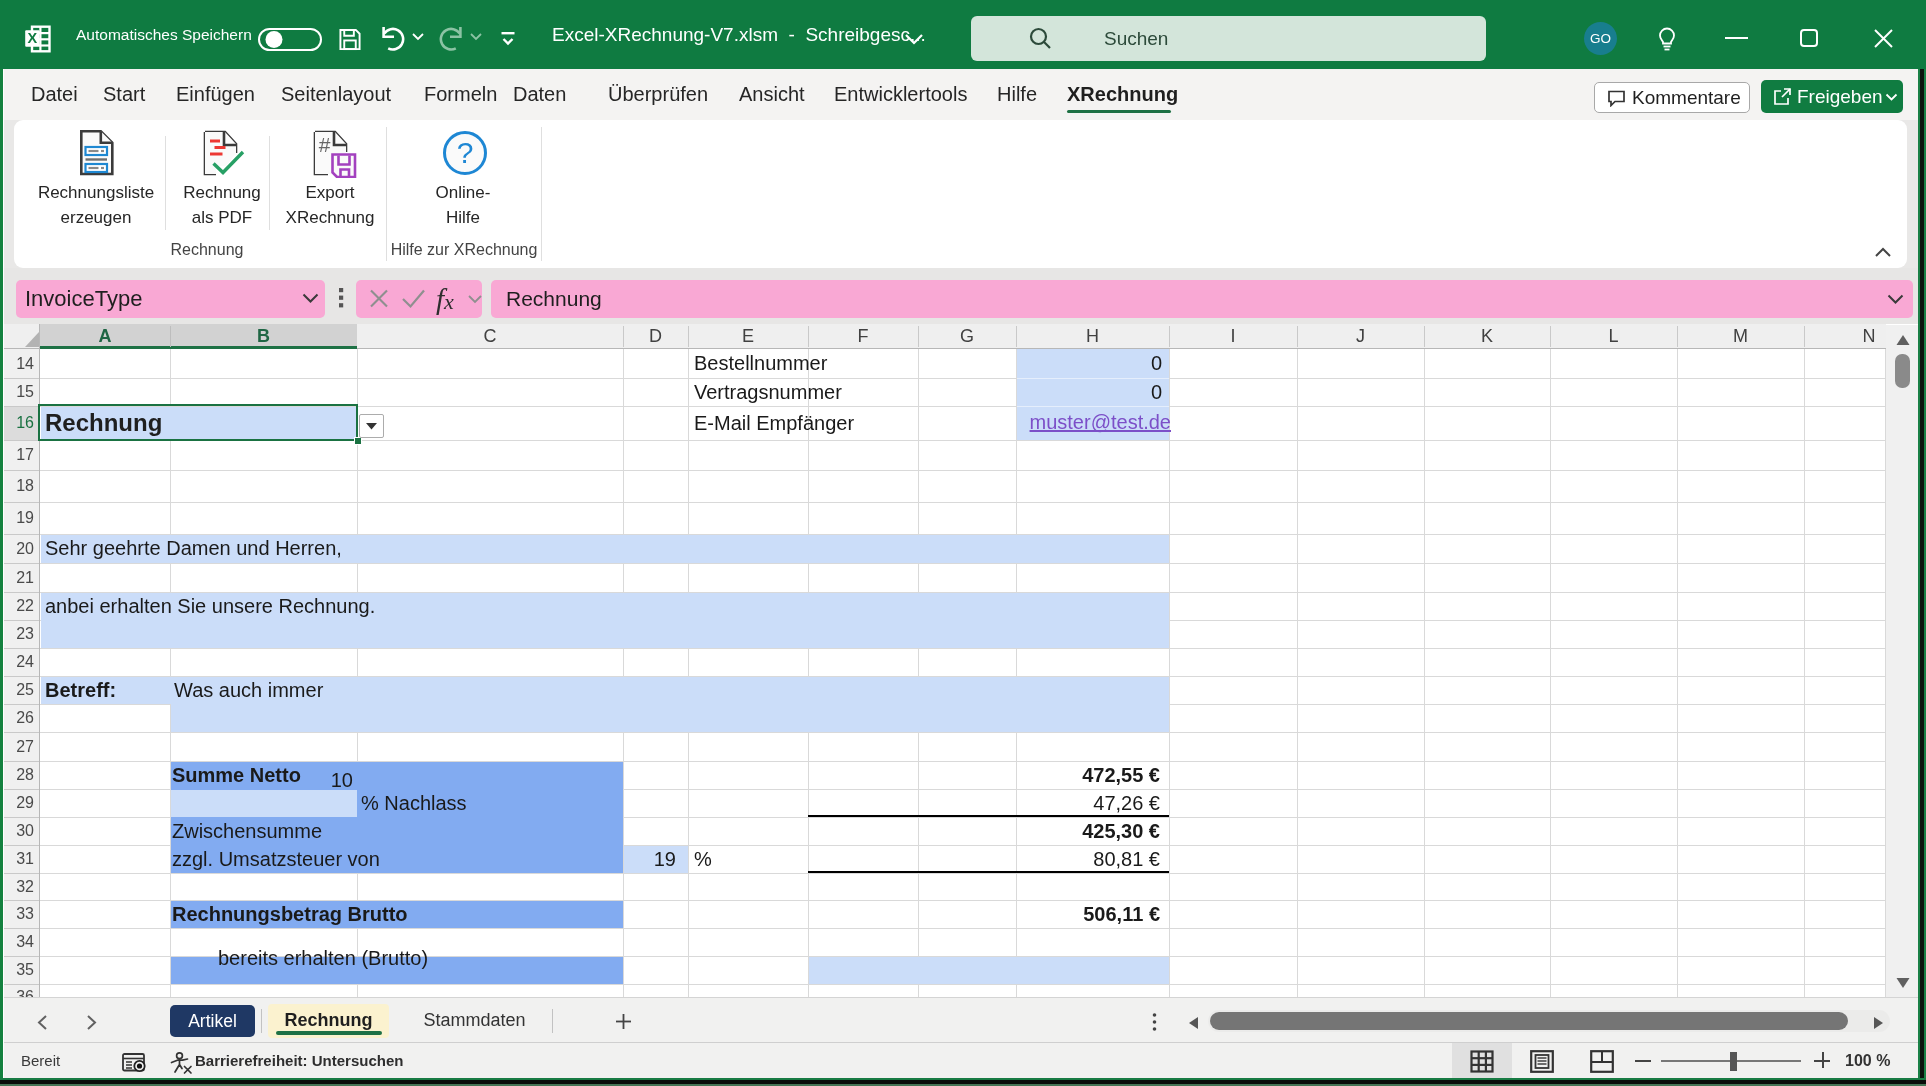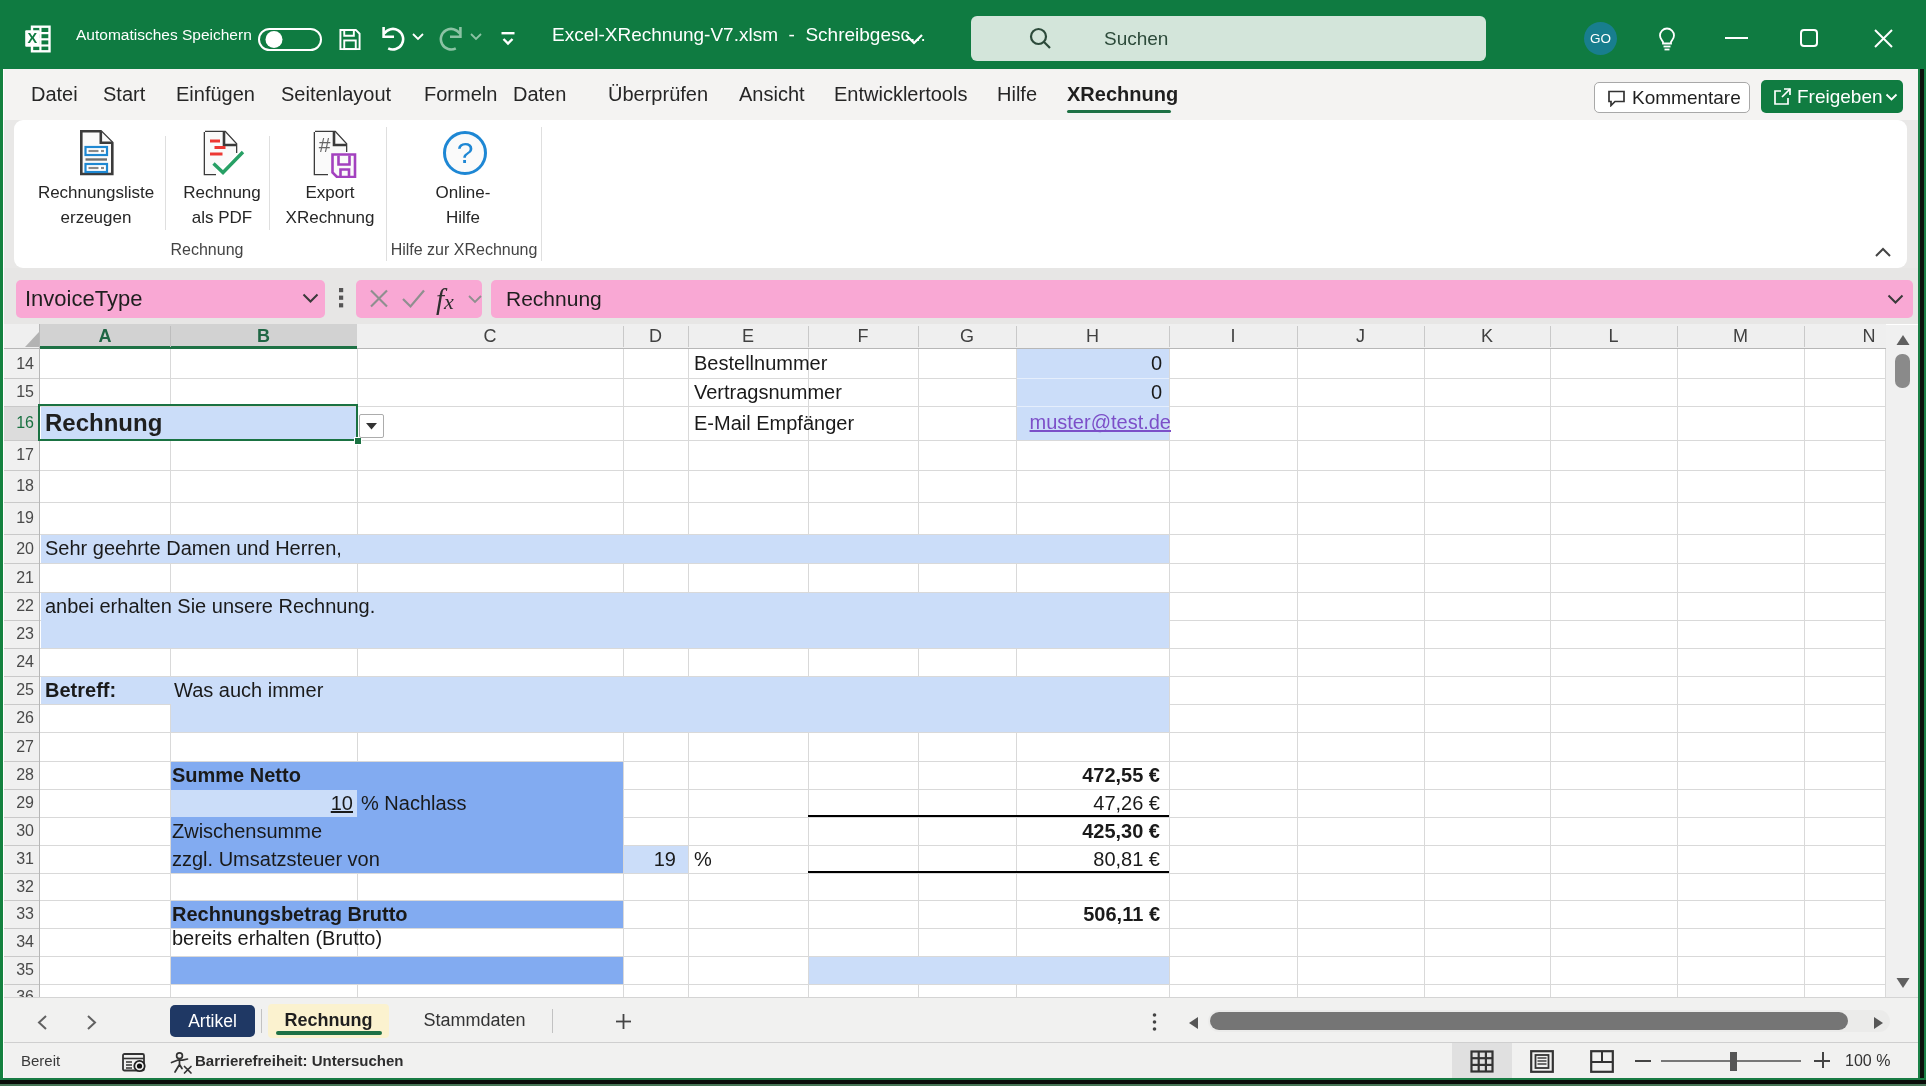--- a/index.html
+++ b/index.html
@@ -386,32 +386,32 @@
     <div class="cell right" style="left:1012px;top:54px;width:146px;height:28px;line-height:28px;">0</div>
     <div class="cell bold" style="left:41px;top:82px;height:34px;line-height:33px;font-size:24px;color:#1F1F1F;">Rechnung</div>
     <div class="cell" style="left:690px;top:82px;height:34px;line-height:34px;">E-Mail Empfänger</div>
     <div class="cell right" style="left:1012px;top:82px;width:155px;height:34px;line-height:33px;color:#7C4FC8;text-decoration:underline;text-decoration-skip-ink:none;">muster@test.de</div>
     <div class="cell" style="left:41px;top:210px;height:29px;line-height:29px;">Sehr geehrte Damen und Herren,</div>
     <div class="cell" style="left:41px;top:268px;height:28px;line-height:28px;">anbei erhalten Sie unsere Rechnung.</div>
     <div class="cell bold" style="left:41px;top:352px;height:28px;line-height:28px;">Betreff:</div>
     <div class="cell" style="left:170px;top:352px;height:28px;line-height:28px;">Was auch immer</div>
     <div class="cell bold" style="left:168px;top:437px;height:28px;line-height:28px;">Summe Netto</div>
     <div class="cell bold right" style="left:1012px;top:437px;width:144px;height:28px;line-height:28px;">472,55&nbsp;€</div>
-    <div class="cell right" style="left:166px;top:465px;width:183px;height:28px;line-height:28px;text-decoration:underline;">10</div>
+    <div class="cell right" style="left:166px;top:442px;width:183px;height:28px;line-height:28px;">10</div>
     <div class="cell" style="left:357px;top:465px;height:28px;line-height:28px;">% Nachlass</div>
     <div class="cell right" style="left:1012px;top:465px;width:144px;height:28px;line-height:28px;">47,26&nbsp;€</div>
     <div class="cell" style="left:168px;top:493px;height:28px;line-height:28px;">Zwischensumme</div>
     <div class="cell bold right" style="left:1012px;top:493px;width:144px;height:28px;line-height:28px;">425,30&nbsp;€</div>
     <div class="cell" style="left:168px;top:521px;height:28px;line-height:28px;">zzgl. Umsatzsteuer von</div>
     <div class="cell right" style="left:619px;top:521px;width:53px;height:28px;line-height:28px;">19</div>
     <div class="cell" style="left:690px;top:521px;height:28px;line-height:28px;">%</div>
     <div class="cell right" style="left:1012px;top:521px;width:144px;height:28px;line-height:28px;">80,81&nbsp;€</div>
     <div class="cell bold" style="left:168px;top:576px;height:28px;line-height:28px;">Rechnungsbetrag Brutto</div>
     <div class="cell bold right" style="left:1012px;top:576px;width:144px;height:28px;line-height:28px;">506,11&nbsp;€</div>
-    <div class="cell" style="left:168px;top:600px;height:28px;line-height:28px;">bereits erhalten (Brutto)</div>
+    <div class="cell" style="left:168px;top:620px;height:28px;line-height:28px;padding-left:46px;">bereits erhalten (Brutto)</div>
 
     <div class="abs" style="left:33.5px;top:82px;width:2.5px;height:34px;background:#1A7242;"></div>
     <div class="abs" style="left:34px;top:80px;width:320px;height:37px;border:2.5px solid #1A7242;"></div>
     <div class="abs" style="left:350px;top:113px;width:8px;height:8px;background:#1A7242;border:1.5px solid #fff;"></div>
     <div class="abs" style="left:355px;top:90px;width:25px;height:24px;background:#fff;border:1.5px solid #ACACAC;border-radius:2px;">
       <svg class="abs" style="left:6px;top:8px" width="11" height="7">
           <polygon points="0,0 11,0 5.5,6.5" fill="#333"></polygon>
         </svg>
     </div>
   </div>
@@ -492,18 +492,18 @@
     <svg class="abs" style="left:1586px;top:7px" width="24" height="23" viewBox="0 0 24 23">
       <rect x="1.2" y="1.2" width="21.6" height="20.6" fill="none" stroke="#333" stroke-width="2.2"></rect>
       <line x1="12" y1="1.2" x2="12" y2="12" stroke="#333" stroke-width="2"></line>
       <line x1="1.2" y1="12" x2="22.5" y2="12" stroke="#333" stroke-width="2"></line>
     </svg>
     <div class="abs" style="left:1631px;top:17px;width:16px;height:2.4px;background:#444;"></div>
     <div class="abs" style="left:1657px;top:17.4px;width:140px;height:1.8px;background:#777;"></div>
     <div class="abs" style="left:1726px;top:9px;width:7px;height:19px;background:#555;"></div>
     <div class="abs" style="left:1810px;top:17px;width:16px;height:2.4px;background:#444;"></div>
     <div class="abs" style="left:1818px;top:9.4px;width:2.4px;height:16px;background:#444;"></div>
-    <div class="abs" style="left:1841px;top:0;height:36px;line-height:36px;font-size:16px;color:#333;">100 %</div>
+    <div class="abs" style="left:1841px;top:0;height:36px;line-height:36px;font-size:16px;color:#333;font-weight:bold;">100 %</div>
   </div>
   <div id="borderL"></div>
   <div id="borderR"></div>
   <div id="borderB"></div>
 </div>
 
 </body></html>

